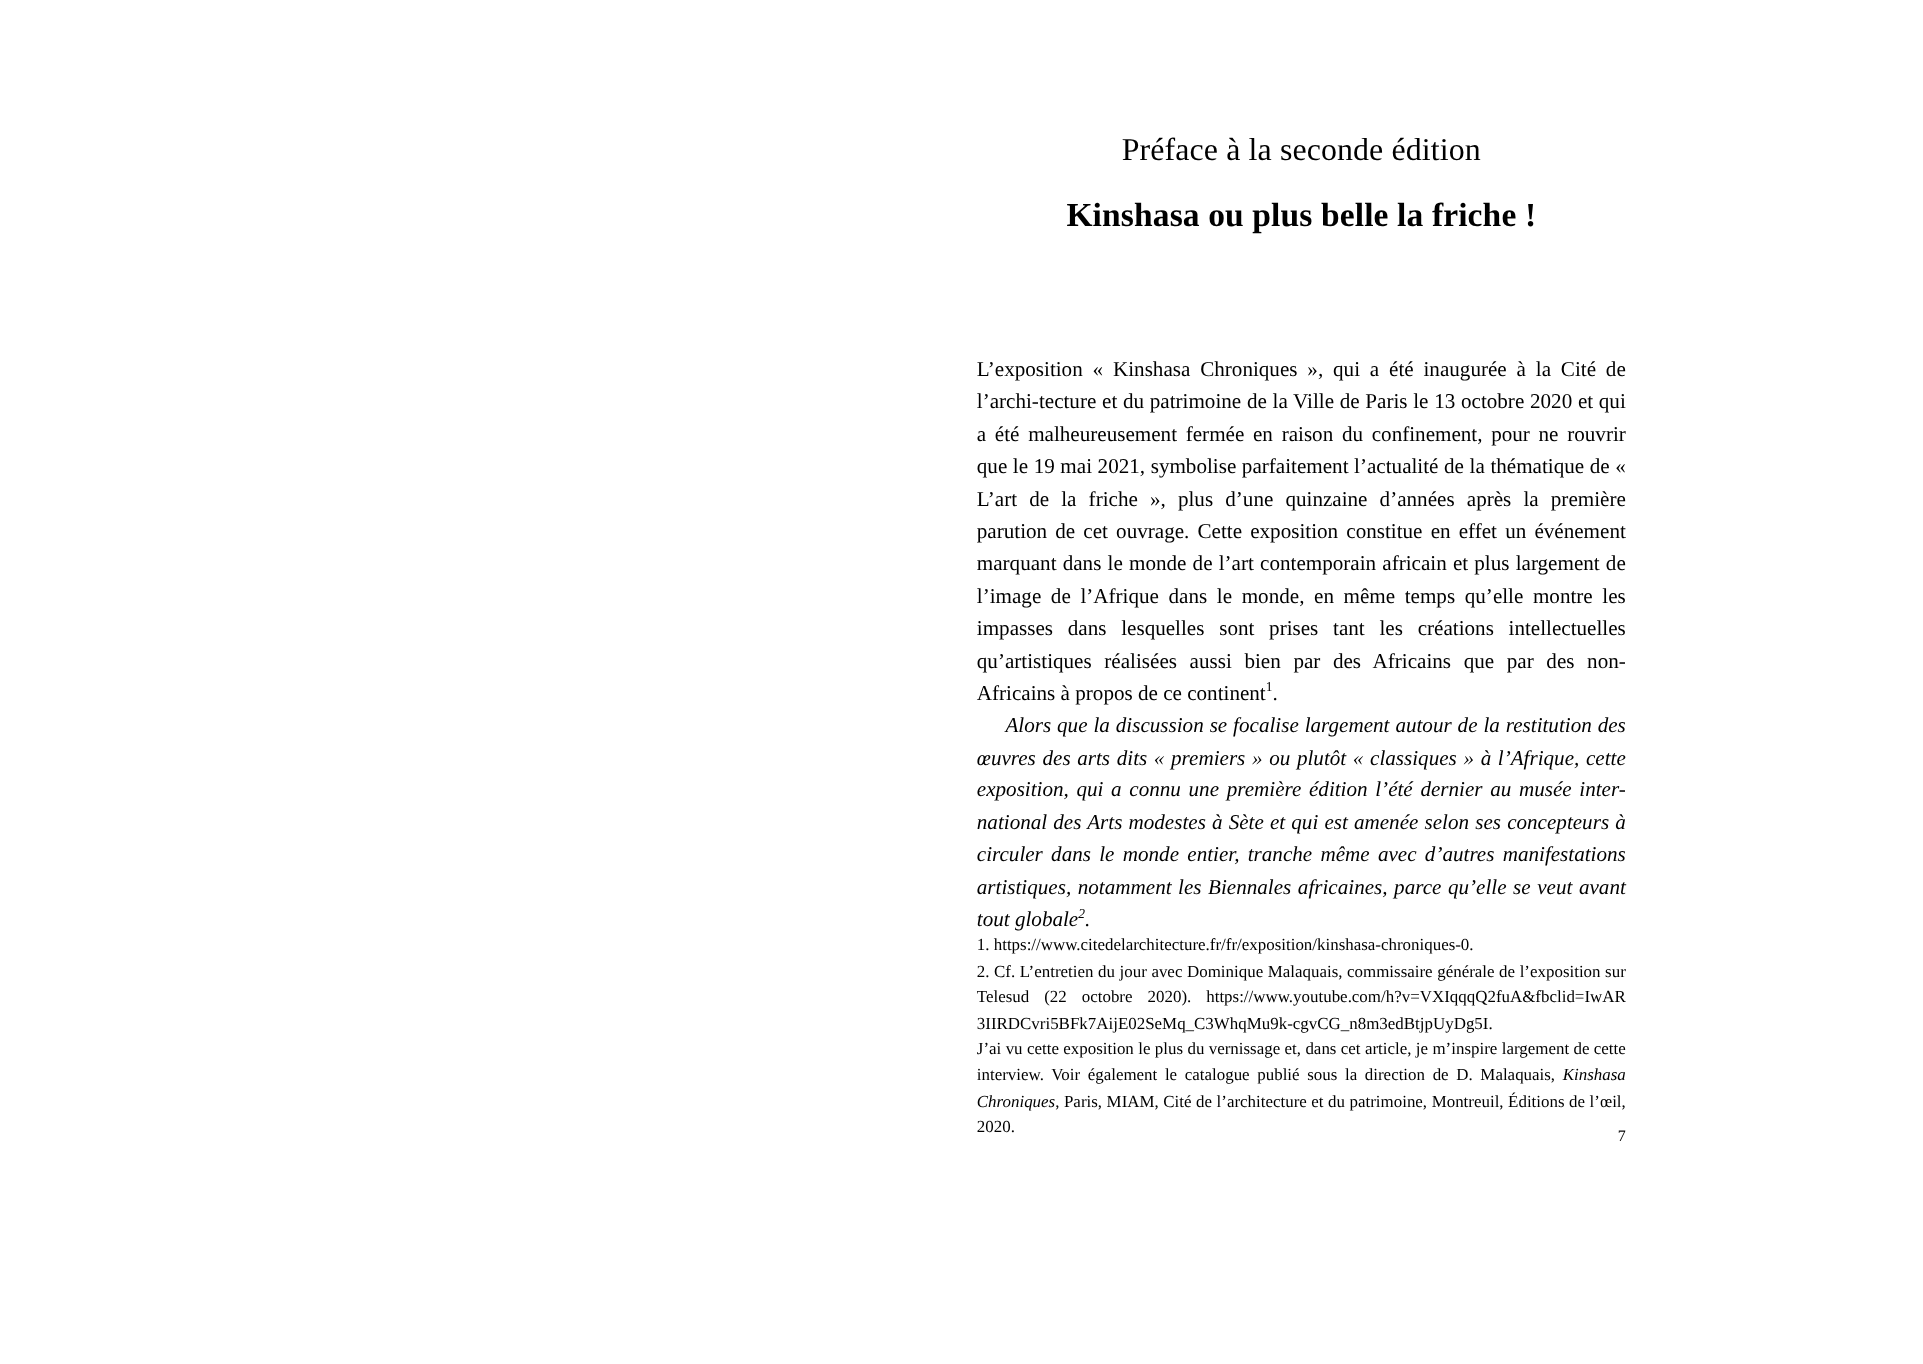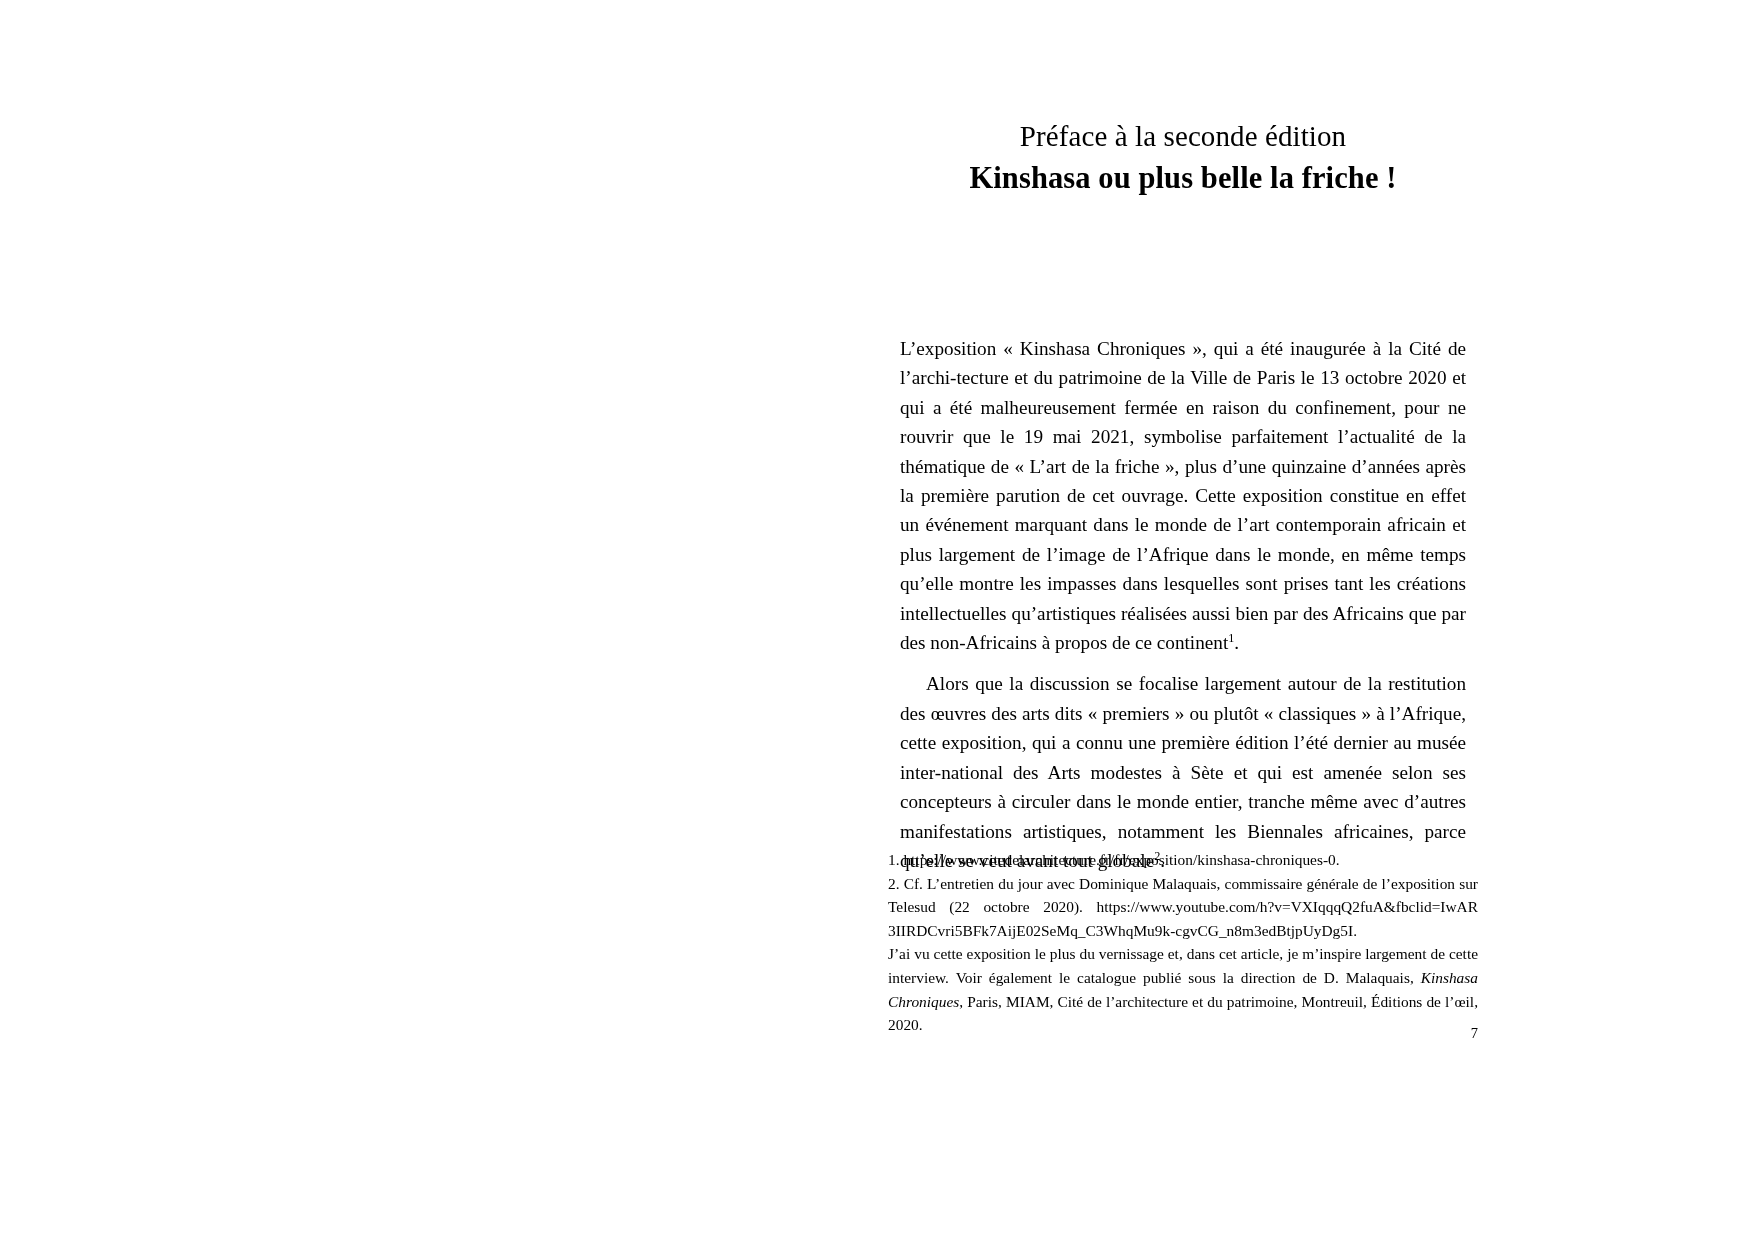--- a/index.html
+++ b/index.html
@@ -43,39 +43,40 @@
     font-size: 29px;
     line-height: 36px;
     font-weight: 400;
     letter-spacing: 0.1px;
   }
   .heading-line-2 {
     font-size: 30.5px;
     line-height: 40px;
     font-weight: 700;
     letter-spacing: 0.1px;
-    margin-top: 4px;
+    margin-top: 21px;
   }
 
   .body-block {
     position: absolute;
     left: 14px;
     top: 322px;
     width: 590px;
     font-size: 19.2px;
     line-height: 29.4px;
     text-align: justify;
     text-justify: inter-word;
     hyphens: manual;
   }
   .body-block p {
-    margin: 12px;
+    margin: 0;
   }
   .body-block p + p {
     text-indent: 26px;
+    font-style: italic;
   }
   .body-block p:last-child {
     
   }
 
   sup {
     font-size: 0.64em;
     vertical-align: super;
     line-height: 0;
   }

